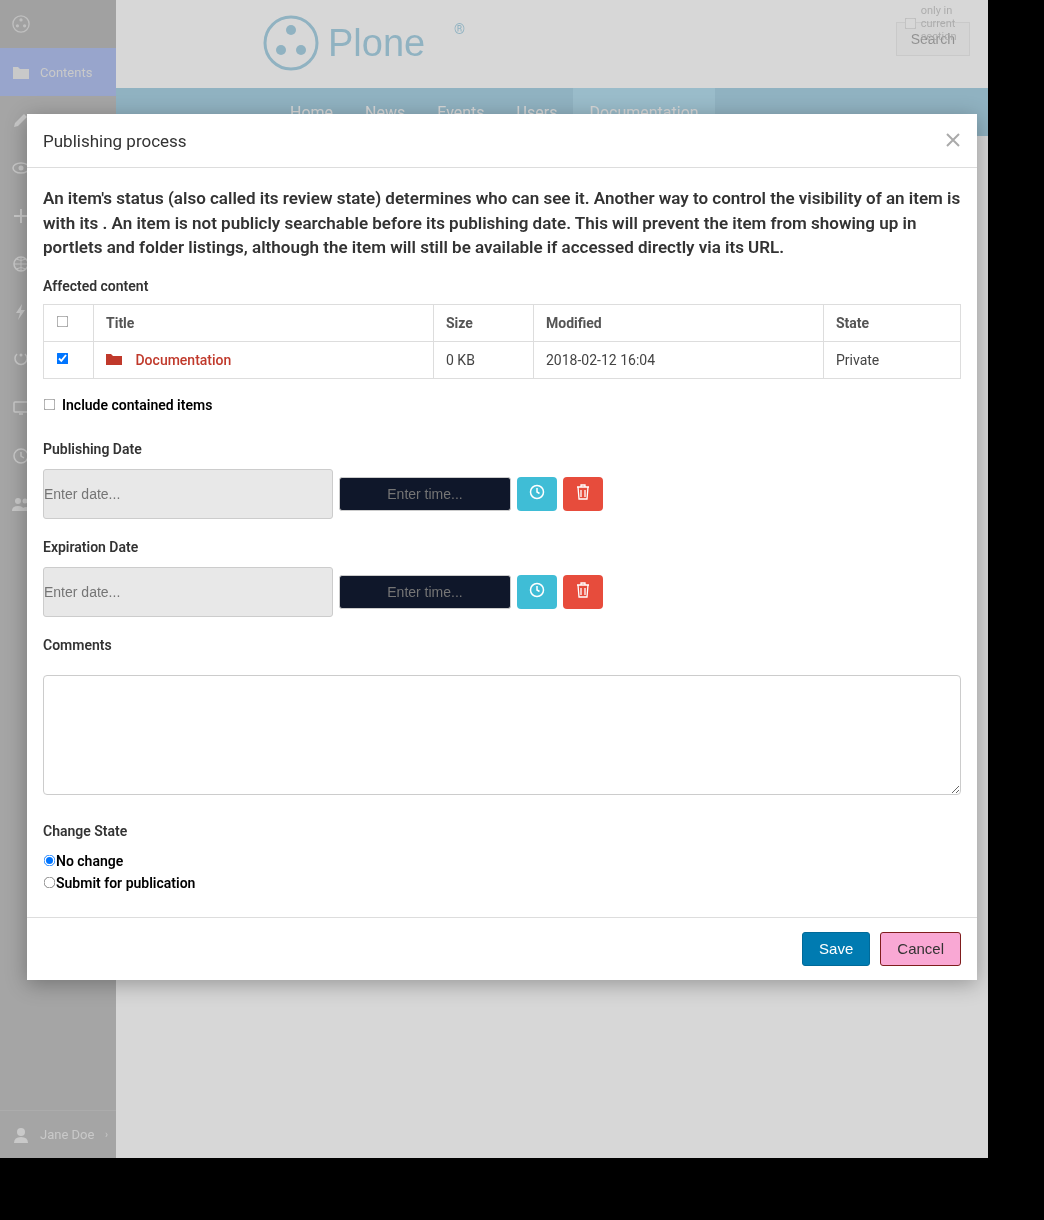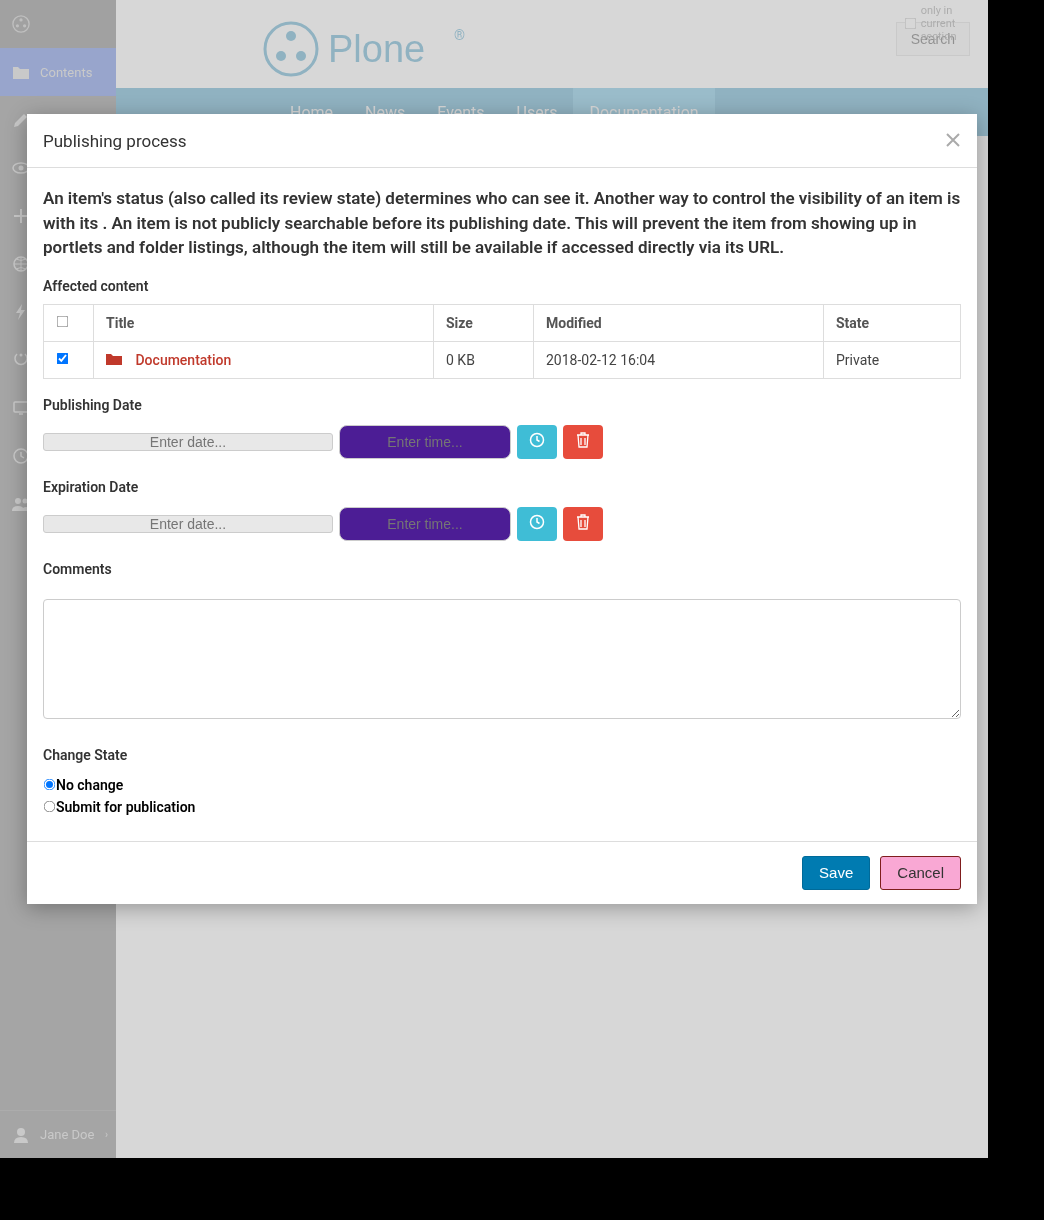--- a/index.html
+++ b/index.html
@@ -10,21 +10,21 @@
 
 .sidebar { position: absolute; left: 0; top: 0; width: 116px; height: 100%; background: #4d4d4d; color: #ccc; }
 .sidebar-top { height: 48px; background: #3d3d3d; display: flex; align-items: center; padding-left: 12px; }
 .sidebar-item { height: 48px; display: flex; align-items: center; padding-left: 12px; gap: 10px; font-size: 13px; cursor: pointer; }
 .sidebar-item.contents { background: #1d4ed8; }
 .sidebar-icon { width: 18px; height: 18px; display: inline-flex; align-items: center; justify-content: center; }
 .sidebar-bottom { position: absolute; bottom: 0; left: 0; right: 0; border-top: 1px solid #666; height: 48px; display: flex; align-items: center; padding-left: 12px; gap: 10px; font-size: 13px; }
 
 
 .header-area { position: absolute; left: 116px; right: 0; top: 0; height: 88px; background: #fff; }
-.logo-wrap { position: absolute; left: 146px; top: 20px; }
+.logo-wrap { position: absolute; left: 146px; top: 14px; }
 .search-wrap { position: absolute; right: 18px; top: 22px; display: flex; align-items: flex-start; }
 .search-checkbox-label { position: absolute; top: -18px; left: 12px; font-size: 11px; color: #666; display: flex; align-items: center; gap: 4px; }
 .search-input { width: 180px; height: 34px; padding: 6px 10px; font-size: 14px; border: 1px solid #ccc; background: #f5f5f5; }
 .search-button { height: 34px; padding: 0 14px; margin-left: 4px; border: 1px solid #ccc; background: #f5f5f5; font-size: 14px; cursor: pointer; }
 
 
 .nav-tabs { position: absolute; left: 116px; right: 0; top: 88px; height: 48px; background: #007bb1; display: flex; padding-left: 158px; }
 .nav-tab { padding: 0 16px; display: flex; align-items: center; color: #fff; font-size: 16px; cursor: pointer; }
 .nav-tab.active { background: #269dd0; }
 
@@ -53,22 +53,22 @@
 .col-size { width: 100px; }
 .col-mod { width: 290px; }
 .col-state { }
 
 .folder-icon-red { color: #c0392b; margin-right: 10px; }
 
 .checkbox-row { display: flex; align-items: center; gap: 6px; margin-bottom: 28px; }
 .checkbox-row label { font-size: 14px; font-weight: 600; }
 
 .date-row { display: flex; gap: 6px; align-items: center; margin-top: 12px; margin-bottom: 20px; }
-.date-input { width: 290px; height: 18px; text-align: center; font-size: 14px; color: #999; border: 1px solid #ccc; background: #e8e8e8; border-radius: 3px; }
-.time-input { width: 172px; height: 34px; text-align: center; font-size: 14px; color: #999; border: 1px solid #ccc; background: #4c1d95; border-radius: 8px; }
+.date-input { width: 290px; height: 50px; font-size: 14px; color: #999; border: 1px solid #ccc; background: #e8e8e8; border-radius: 3px; }
+.time-input { width: 172px; height: 34px; text-align: center; font-size: 14px; color: #999; border: 1px solid #ccc; background: #0f172a; border-radius: 3px; }
 .icon-btn { width: 40px; height: 34px; border: none; border-radius: 4px; display: inline-flex; align-items: center; justify-content: center; cursor: pointer; }
 .icon-btn.clock { background: #3fbdd6; color: #fff; }
 .icon-btn.trash { background: #e74c3c; color: #fff; }
 
 .comments-box { width: 100%; height: 120px; border: 1px solid #ccc; border-radius: 4px; background: #fff; resize: both; padding: 8px; font-size: 14px; margin-top: 12px; margin-bottom: 18px; }
 
 .radio-group { margin-top: 14px; }
 .radio-row { display: flex; align-items: center; margin-bottom: 6px; }
 .radio-row label { font-size: 14px; font-weight: 600; }
 
@@ -251,20 +251,24 @@
               </span>
               <a href="#">Documentation</a>
             </td>
             <td class="td-red">0 KB</td>
             <td class="td-red">2018-02-12 16:04</td>
             <td class="td-red">Private</td>
           </tr>
         </tbody>
       </table>
 
+      <div class="checkbox-row">
+        <input type="checkbox" style="">
+        <label>Include contained items</label>
+      </div>
 
       <div class="section-label">Publishing Date</div>
       <div class="date-row">
         <input class="date-input" type="text" placeholder="Enter date..." style="">
         <input class="time-input" type="text" placeholder="Enter time..." style="">
         <button class="icon-btn clock">
           <span><svg width="16" height="16" viewBox="0 0 16 16">
                 <circle cx="8" cy="8" r="6.5" fill="none" stroke="#fff" stroke-width="1.5"></circle>
                 <path d="M8 4 v4 l2.5 1.5" fill="none" stroke="#fff" stroke-width="1.5"></path>
               </svg></span>

